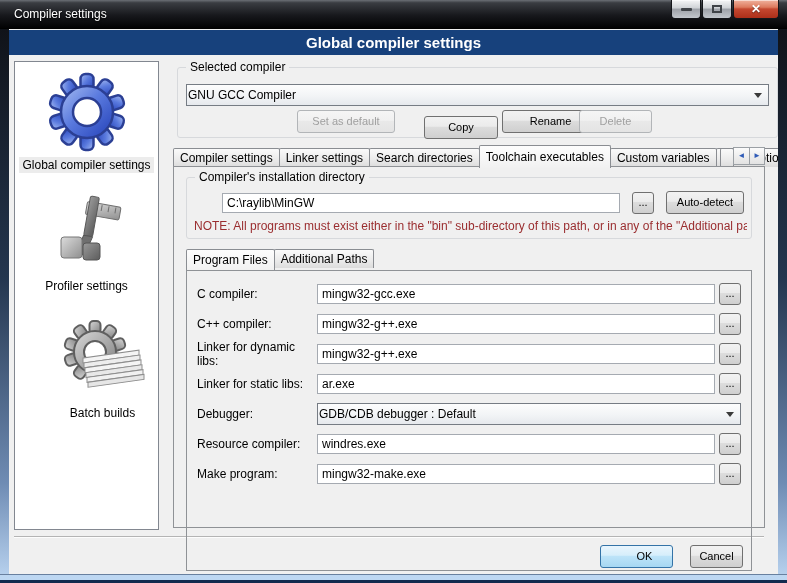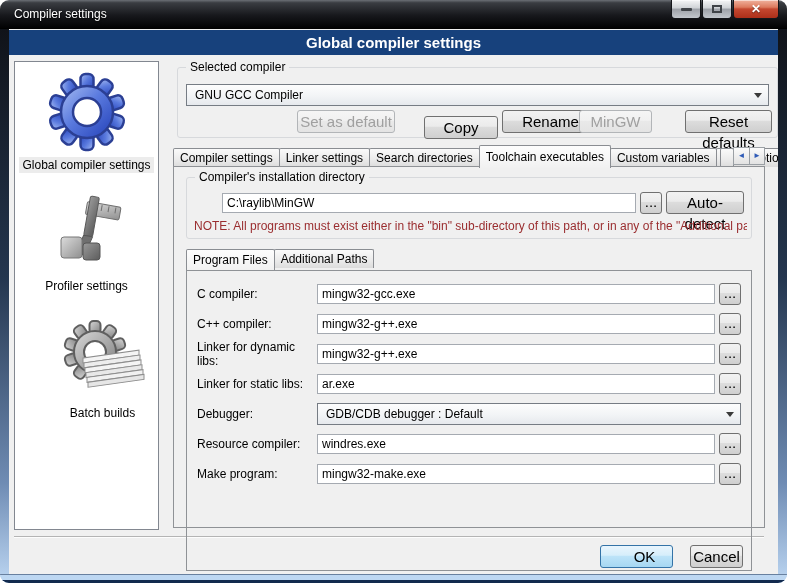--- a/index.html
+++ b/index.html
@@ -1,17 +1,17 @@
 <!DOCTYPE html>
 <html><head>
 <meta charset="utf-8">
 <style>
   html,body{margin:0;padding:0;background:#fff;}
   *{box-sizing:border-box;}
-  .window{position:relative;width:787px;height:583px;font-family:"Liberation Sans",sans-serif;font-size:12px;background:#f0f0f0;overflow:hidden;color:#000;border-radius:9px;}
+  .window{position:relative;width:787px;height:583px;font-family:"Liberation Sans",sans-serif;font-size:12px;background:#f0f0f0;overflow:hidden;color:#000;}
 
   
   .titlebar{position:absolute;left:0;top:0;width:100%;height:29px;
     background:linear-gradient(180deg,#6b7076 0,#3a3d42 10%,#17181c 55%,#020203 100%);
     border-bottom:1px solid #000;}
   .title-text{position:absolute;left:14px;top:0;line-height:29px;color:#fff;font-size:12px;text-shadow:0 1px 2px #000;}
   .controls{position:absolute;top:0;right:8px;display:flex;}
   .winbtn{height:19px;border:1px solid #14161a;border-top:none;border-radius:0 0 4px 4px;
     display:flex;align-items:center;justify-content:center;box-shadow:inset 0 1px 0 rgba(255,255,255,.55);cursor:default;}
   .winbtn.min,.winbtn.max{width:30px;background:linear-gradient(#f5f6f7,#cfd2d6 45%,#9da1a8 50%,#c2c7cd);}
@@ -32,27 +32,27 @@
 
   
   .sidebar{position:absolute;left:14px;top:61px;width:145px;height:469px;background:#fff;border:1px solid #828790;}
   .side-item{display:flex;flex-direction:column;align-items:center;cursor:default;}
   .side-item .lbl{padding:1px 3px;margin-top:3px;}
   .side-item.selected .lbl{background:#ececec;}
   .si1{margin-top:8px;} .si2{margin-top:22px;} .si3{margin-top:26px;padding-left:32px;}
 
   
   .btn{height:23px;border:1px solid #707070;border-radius:3px;text-align:center;line-height:21px;cursor:default;
-    background:linear-gradient(#f2f2f2,#ebebeb 45%,#dddddd 46%,#cfcfcf);font-size:15px;}
+    background:linear-gradient(#f2f2f2,#ebebeb 45%,#dddddd 46%,#cfcfcf);font-size:11px;}
   .btn.disabled{color:#a0a0a0;border-color:#b2b5b8;
     background:linear-gradient(#f5f5f5,#f1f1f1 45%,#e9e9e9 46%,#e4e4e4);}
   .btn.default{border-color:#3473a7;background:linear-gradient(#e9f5fd,#d6eefb 45%,#bee4f9 46%,#a6d7f2);padding-left:16px;}
   .txt{height:20px;border:1px solid #a5aab1;background:#fff;padding:0 4px;font:12px "Liberation Sans",sans-serif;}
   .combo{position:relative;border:1px solid #767c84;background:linear-gradient(#fdfdfd,#f2f4f6 55%,#e6e9ed);
-    display:flex;align-items:center;padding:0 18px 0 8px;cursor:default;}
+    display:flex;align-items:center;padding:0 18px 0 1px;cursor:default;}
   .combo .arrow{position:absolute;right:6px;top:50%;margin-top:-2px;width:0;height:0;
     border:4px solid transparent;border-top:5px solid #3a3a3a;}
   .browse{width:22px;height:22px;line-height:18px;flex:0 0 auto;}
 
   
   .fieldset{position:absolute;border:1px solid #d7d9dc;border-radius:3px;}
   .fieldset .legend{position:absolute;top:-8px;left:8px;background:#f0f0f0;padding:0 4px;line-height:14px;}
   .fs-compiler{left:177px;top:67px;width:601px;height:71px;}
   .compiler-combo{position:absolute;left:8px;top:16px;right:8px;height:22px;}
   .b-setdef{position:absolute;left:119px;top:42px;width:98px;}
@@ -68,21 +68,21 @@
   .tab.active{height:23px;padding-top:4px;background:linear-gradient(#fdfdfd,#f1f1f1);z-index:3;margin-bottom:-1px;}
   .tab.clipped{position:absolute;right:46px;bottom:0;width:11px;height:19px;overflow:hidden;z-index:1;}
   .tab-arrows{position:absolute;right:14px;bottom:2px;display:flex;border:1px solid #9ba0a5;z-index:4;background:#e8e8e8;}
   .tabarrow{width:15px;height:16px;font-size:8px;color:#2f5bb7;text-align:center;line-height:16px;cursor:default;
     background:linear-gradient(#fbfbfb,#e2e2e2);}
   .tabarrow + .tabarrow{border-left:1px solid #9ba0a5;}
 
   
   .panel{position:absolute;left:173px;top:166px;width:592px;height:362px;border:1px solid #8f9296;background:#f0f0f0;z-index:2;}
   .fs-dir{position:absolute;left:12px;top:10px;right:12px;height:62px;}
-  .dirrow{position:absolute;left:7px;right:7px;top:13px;height:23px;display:flex;gap:4px;align-items:center;padding-left:28px;}
+  .dirrow{position:absolute;left:7px;right:7px;top:13px;height:23px;display:flex;gap:12px;align-items:center;padding-left:28px;}
   .dir-input{flex:1;}
   .autodetect{width:78px;flex:0 0 auto;}
   .note{position:absolute;left:7px;top:41px;color:#9a2d2f;white-space:nowrap;overflow:hidden;right:4px;}
 
   .subtabs{position:absolute;left:12px;top:82px;height:22px;display:flex;}
   .subtabs .tab.active{height:21px;padding-top:3px;}
   .innerpanel{position:absolute;left:12px;top:103px;right:12px;height:301px;border:1px solid #8f9296;}
   .row{display:flex;align-items:center;margin:0 10px 8px 10px;height:22px;}
   .row.first{margin-top:12px;}
   .flabel{width:120px;flex:0 0 auto;}
@@ -216,22 +216,21 @@
 
   <div class="fieldset fs-compiler">
     <span class="legend">Selected compiler</span>
     <div class="combo compiler-combo">
       <span>GNU GCC Compiler</span>
       <span class="arrow"></span>
     </div>
     <div class="btn disabled b-setdef">Set as default</div>
     <div class="btn b-copy">Copy</div>
     <div class="btn b-rename">Rename</div>
-    <div class="btn disabled b-delete">MinGW</div>
-    <div class="btn b-reset">Reset defaults</div>
+    <div class="btn disabled b-delete">Delete</div>
   </div>
 
   <div class="tabstrip">
     <div class="tab">Compiler settings</div>
     <div class="tab">Linker settings</div>
     <div class="tab">Search directories</div>
     <div class="tab active">Toolchain executables</div>
     <div class="tab">Custom variables</div>
     <div class="tab">Build options</div>
     <div class="tab clipped"></div>

